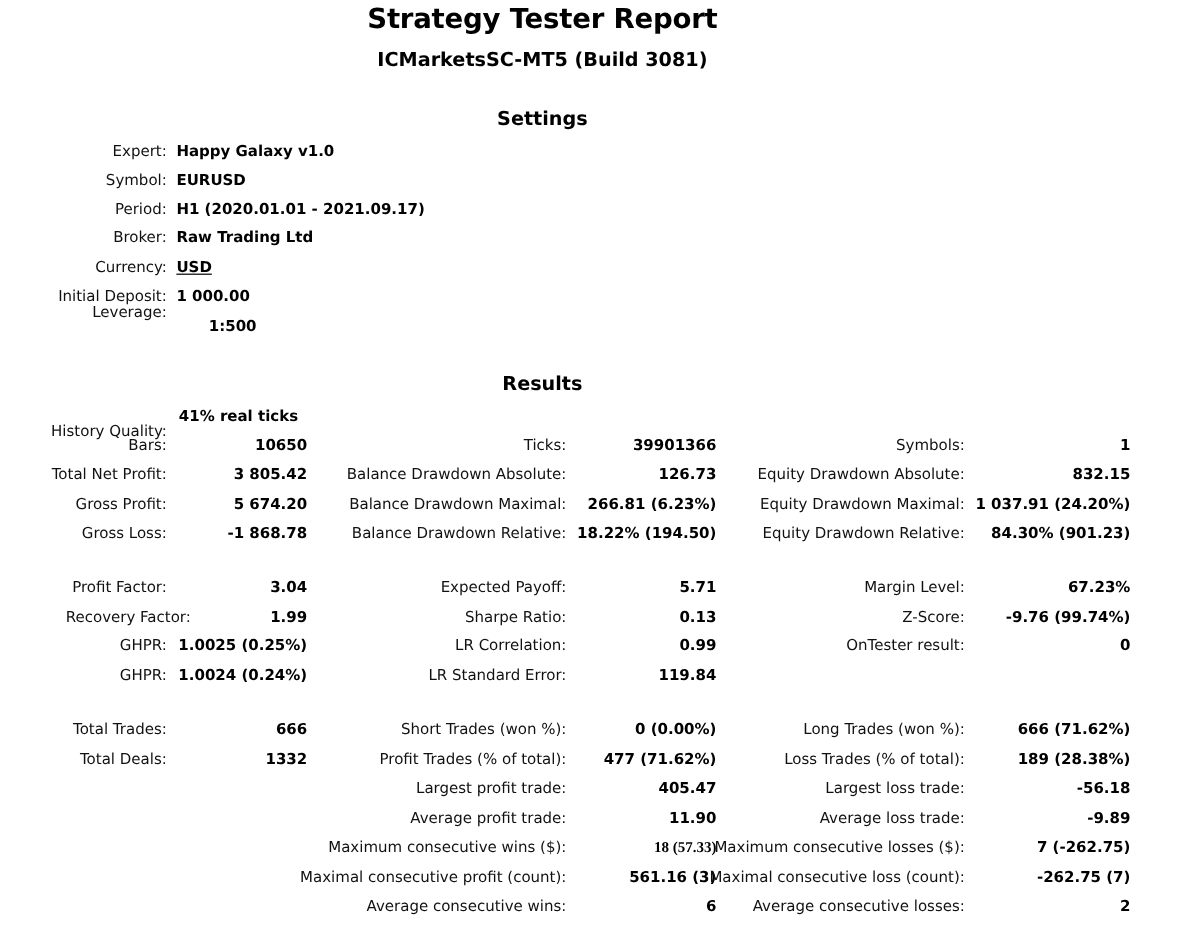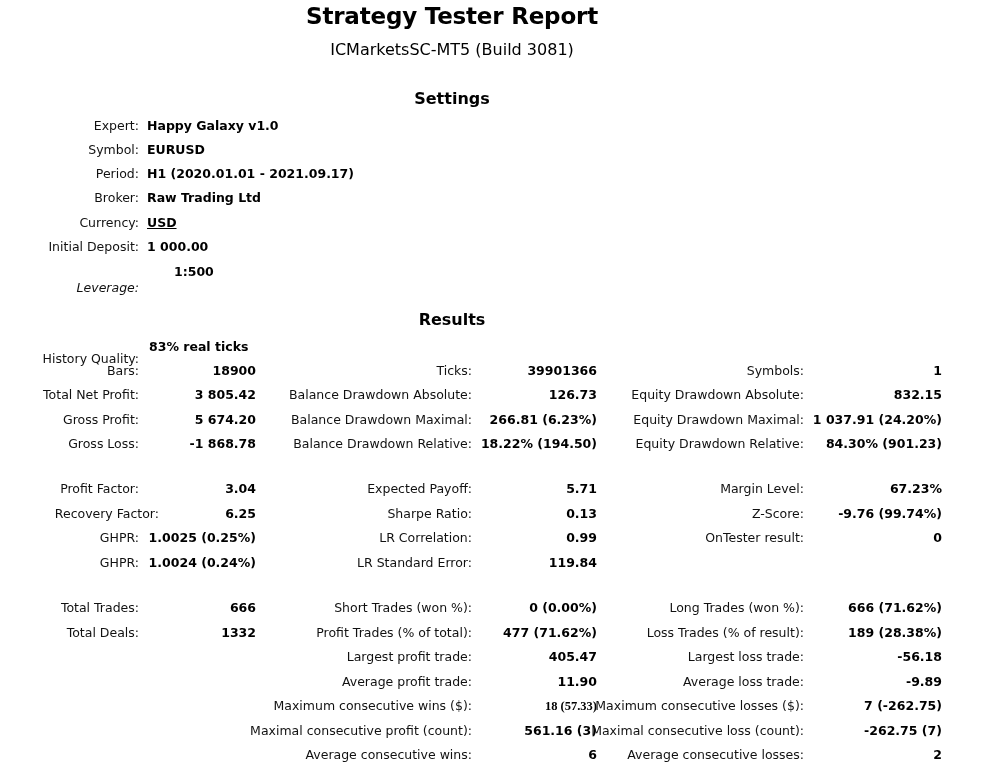--- a/index.html
+++ b/index.html
@@ -6,21 +6,21 @@
   body {
     width: 981px; height: 781px; position: relative; overflow: hidden;
     font-family: "DejaVu Sans", sans-serif; color: #000;
   }
   .title {
     position: absolute; left: 0; width: 904px; top: 3px; text-align: center;
     font-size: 23px; font-weight: bold; letter-spacing: -0.2px;
   }
   .subtitle {
     position: absolute; left: 0; width: 904px; top: 40px; text-align: center;
-    font-size: 16px; font-weight: normal;
+    font-size: 16px; font-weight: bold;
   }
   .section {
     position: absolute; left: 0; width: 904px; text-align: center;
     font-size: 16px; font-weight: bold;
   }
   .lbl {
     position: absolute; text-align: right; font-size: 12.5px; color: #111;
     white-space: nowrap; line-height: 16px;
   }
   .val {
@@ -43,42 +43,42 @@
     <div class="lbl" style="right:842px; top:142px;">Symbol:</div>
     <div class="val" style="left:147px; top:142px;">EURUSD</div>
     <div class="lbl" style="right:842px; top:166px;">Period:</div>
     <div class="val" style="left:147px; top:166px;">H1 (2020.01.01 - 2021.09.17)</div>
     <div class="lbl" style="right:842px; top:190px;">Broker:</div>
     <div class="val" style="left:147px; top:190px;">Raw Trading Ltd</div>
     <div class="lbl" style="right:842px; top:215px;">Currency:</div>
     <div class="val" style="left:147px; top:215px;text-decoration:underline;">USD</div>
     <div class="lbl" style="right:842px; top:239px;">Initial Deposit:</div>
     <div class="val" style="left:147px; top:239px;">1 000.00</div>
-    <div class="lbl" style="right:842px; top:280px;font-style:italic;">Leverage:</div>
+    <div class="lbl" style="right:842px; top:252px;">Leverage:</div>
     <div class="val" style="left:147px; top:264px;margin-left:27px;">1:500</div>
   </div>
 
 <div class="section" style="top:310px;">Results</div>
 
 <div class="lbl" style="right:842px; top:351px;">History Quality:</div>
-<div class="val" style="left:149px; top:339px;">83% real ticks</div>
+<div class="val" style="left:149px; top:339px;">41% real ticks</div>
 
 <div id="results-block">
     <div class="lbl" style="right:842px; top:363px;">Bars:</div>
-    <div class="val r" style="right:725px; top:363px;">18900</div>
+    <div class="val r" style="right:725px; top:363px;">10650</div>
     <div class="lbl" style="right:842px; top:387px;">Total Net Profit:</div>
     <div class="val r" style="right:725px; top:387px;">3 805.42</div>
     <div class="lbl" style="right:842px; top:412px;">Gross Profit:</div>
     <div class="val r" style="right:725px; top:412px;">5 674.20</div>
     <div class="lbl" style="right:842px; top:436px;">Gross Loss:</div>
     <div class="val r" style="right:725px; top:436px;">-1 868.78</div>
     <div class="lbl" style="right:842px; top:481px;">Profit Factor:</div>
     <div class="val r" style="right:725px; top:481px;">3.04</div>
     <div class="lbl" style="right:822px; top:506px;">Recovery Factor:</div>
-    <div class="val r" style="right:725px; top:506px;">6.25</div>
+    <div class="val r" style="right:725px; top:506px;">1.99</div>
     <div class="lbl" style="right:842px; top:530px;">GHPR:</div>
     <div class="val r" style="right:725px; top:530px;">1.0025 (0.25%)</div>
     <div class="lbl" style="right:842px; top:555px;">GHPR:</div>
     <div class="val r" style="right:725px; top:555px;">1.0024 (0.24%)</div>
     <div class="lbl" style="right:842px; top:600px;">Total Trades:</div>
     <div class="val r" style="right:725px; top:600px;">666</div>
     <div class="lbl" style="right:842px; top:625px;">Total Deals:</div>
     <div class="val r" style="right:725px; top:625px;">1332</div>
     <div class="lbl" style="right:509px; top:363px;">Ticks:</div>
     <div class="val r" style="right:384px; top:363px;">39901366</div>
@@ -119,21 +119,21 @@
     <div class="lbl" style="right:177px; top:436px;">Equity Drawdown Relative:</div>
     <div class="val r" style="right:39px; top:436px;">84.30% (901.23)</div>
     <div class="lbl" style="right:177px; top:481px;">Margin Level:</div>
     <div class="val r" style="right:39px; top:481px;">67.23%</div>
     <div class="lbl" style="right:177px; top:506px;">Z-Score:</div>
     <div class="val r" style="right:39px; top:506px;">-9.76 (99.74%)</div>
     <div class="lbl" style="right:177px; top:530px;">OnTester result:</div>
     <div class="val r" style="right:39px; top:530px;">0</div>
     <div class="lbl" style="right:177px; top:600px;">Long Trades (won %):</div>
     <div class="val r" style="right:39px; top:600px;">666 (71.62%)</div>
-    <div class="lbl" style="right:177px; top:625px;">Loss Trades (% of result):</div>
+    <div class="lbl" style="right:177px; top:625px;">Loss Trades (% of total):</div>
     <div class="val r" style="right:39px; top:625px;">189 (28.38%)</div>
     <div class="lbl" style="right:177px; top:649px;">Largest loss trade:</div>
     <div class="val r" style="right:39px; top:649px;">-56.18</div>
     <div class="lbl" style="right:177px; top:674px;">Average loss trade:</div>
     <div class="val r" style="right:39px; top:674px;">-9.89</div>
     <div class="lbl" style="right:177px; top:698px;">Maximum consecutive losses ($):</div>
     <div class="val r" style="right:39px; top:698px;">7 (-262.75)</div>
     <div class="lbl" style="right:177px; top:723px;">Maximal consecutive loss (count):</div>
     <div class="val r" style="right:39px; top:723px;">-262.75 (7)</div>
     <div class="lbl" style="right:177px; top:747px;">Average consecutive losses:</div>

